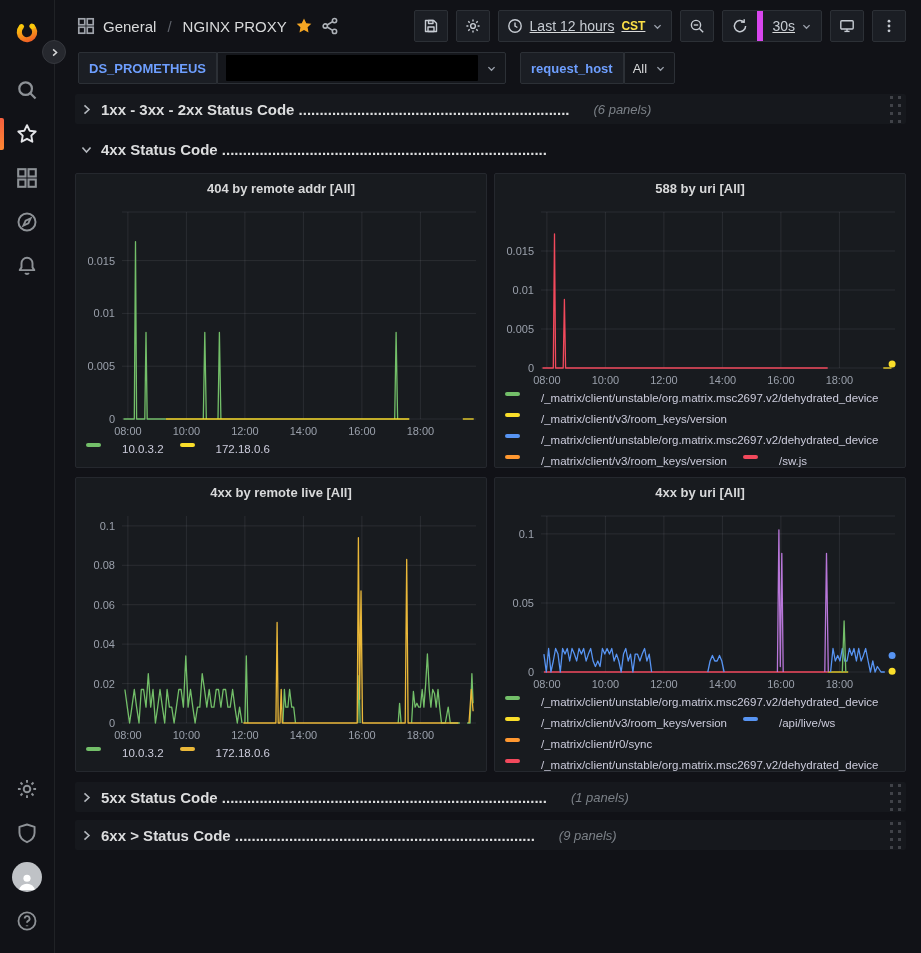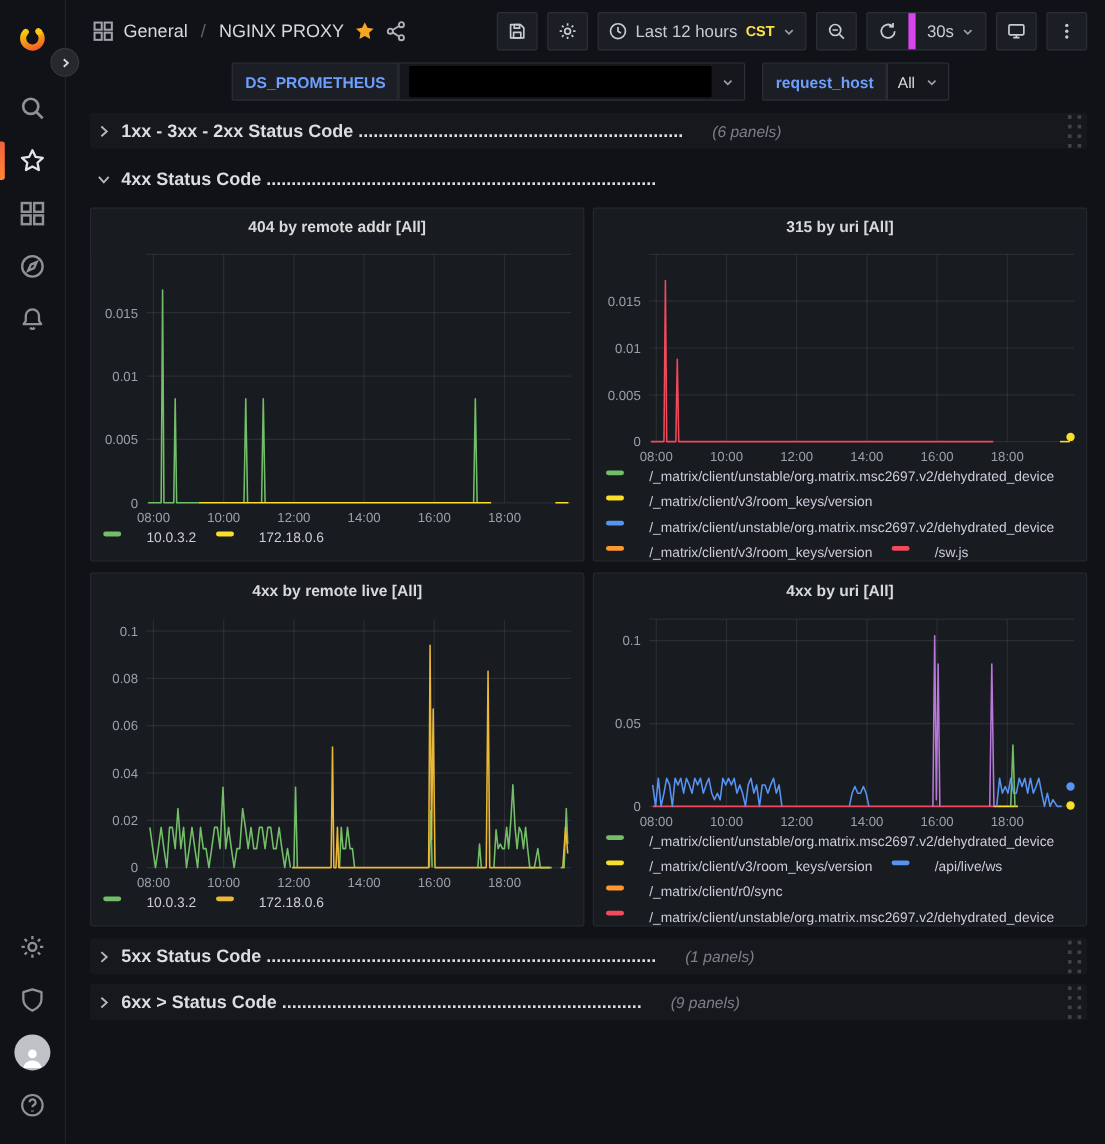--- a/index.html
+++ b/index.html
@@ -30,34 +30,34 @@
 
   header.topbar { height:52px; display:flex; align-items:center; padding:0 15px 0 22px; gap:8px;justify-content:flex-end; }
   .crumb { display:flex; align-items:center; gap:10px; font-size:15px; color:#d8d9da; }
   .crumb .sep { color:#60646c; padding:0 1px; }
   .crumb-icon { color:#9fa3ab; display:flex; }
   .crumb-icon svg { width:18px; height:18px; }
   .fav-star { color:#f5a623; display:flex; }
   .fav-star svg { width:18px; height:18px; }
   .share-ic { color:#aeb2b8; display:flex; }
   .share-ic svg { width:18px; height:18px; }
-  .topbar .right { margin-left:auto; display:flex; align-items:center; gap:8px; }
+  .topbar .right { margin-left:auto; display:flex; align-items:center; gap:8px;text-decoration:underline; }
   .tb-btn { height:32px; min-width:32px; padding:0 8px; display:flex; align-items:center; gap:7px;
     background:#1b1e24; border:1px solid #2c3036; border-radius:2px; color:#c7ccd3; font-size:14px; cursor:pointer; }
   .tb-btn svg { width:16px; height:16px; flex-shrink:0; }
   .tz-badge { color:#fde047; font-size:12px; font-weight:700; }
   .btn-group { display:flex; align-items:stretch; height:32px; border:1px solid #2c3036; border-radius:2px; background:#1b1e24; }
   .btn-group .seg { display:flex; align-items:center; gap:6px; padding:0 9px; color:#c7ccd3; font-size:14px; cursor:pointer; }
   .btn-group .seg + .seg { border-left:6px solid #d946ef; }
   .btn-group svg { width:16px; height:16px; }
   .chev { color:#9aa0ab; display:flex; }
   .chev svg { width:11px; height:11px; }
 
   
-  .submenu { height:40px; display:flex; align-items:center; gap:0; padding:0 15px 8px 23px;justify-content:center; }
+  .submenu { height:40px; display:flex; align-items:center; gap:0; padding:0 15px 8px 23px; }
   .var-label { height:32px; display:flex; align-items:center; padding:0 10px; background:#1b1e24;
     border:1px solid #2c3036; border-radius:2px 0 0 2px; color:#6e9fff; font-size:13px; font-weight:600; cursor:pointer; }
   .var-select { height:32px; display:flex; align-items:center; gap:8px; padding:0 8px; background:#15171c;
     border:1px solid #2c3036; border-radius:0 2px 2px 0; color:#d8d9da; font-size:13px; cursor:pointer; }
   .redacted { width:252px; height:26px; background:#000; border-radius:1px; }
   .gap12 { width:14px; }
   .all-select { border-radius:0 2px 2px 0; }
 
   
   .dash { flex:1; padding:2px 15px 0 20px; overflow:hidden; }
@@ -384,21 +384,21 @@
               <span>10.0.3.2</span>
             </span>
             <span class="legend-item">
               <i style="background: rgb(250, 222, 42);"></i>
               <span>172.18.0.6</span>
             </span>
           </div>
       </section>
 
       <section class="panel p-tall">
-        <h2 class="panel-title">315 by uri [All]</h2>
+        <h2 class="panel-title">588 by uri [All]</h2>
         <div class="chart-wrap"><svg width="410" height="186">
               <line x1="46" y1="8" x2="400" y2="8" stroke="rgba(204,204,220,0.10)"></line>
               <line x1="51.9" y1="8" x2="51.9" y2="164" stroke="rgba(204,204,220,0.10)"></line>
               <text x="51.9" y="180" fill="#9aa0ab" font-size="11" text-anchor="middle">08:00</text>
               <line x1="110.4" y1="8" x2="110.4" y2="164" stroke="rgba(204,204,220,0.10)"></line>
               <text x="110.4" y="180" fill="#9aa0ab" font-size="11" text-anchor="middle">10:00</text>
               <line x1="168.9" y1="8" x2="168.9" y2="164" stroke="rgba(204,204,220,0.10)"></line>
               <text x="168.9" y="180" fill="#9aa0ab" font-size="11" text-anchor="middle">12:00</text>
               <line x1="227.4" y1="8" x2="227.4" y2="164" stroke="rgba(204,204,220,0.10)"></line>
               <text x="227.4" y="180" fill="#9aa0ab" font-size="11" text-anchor="middle">14:00</text>

